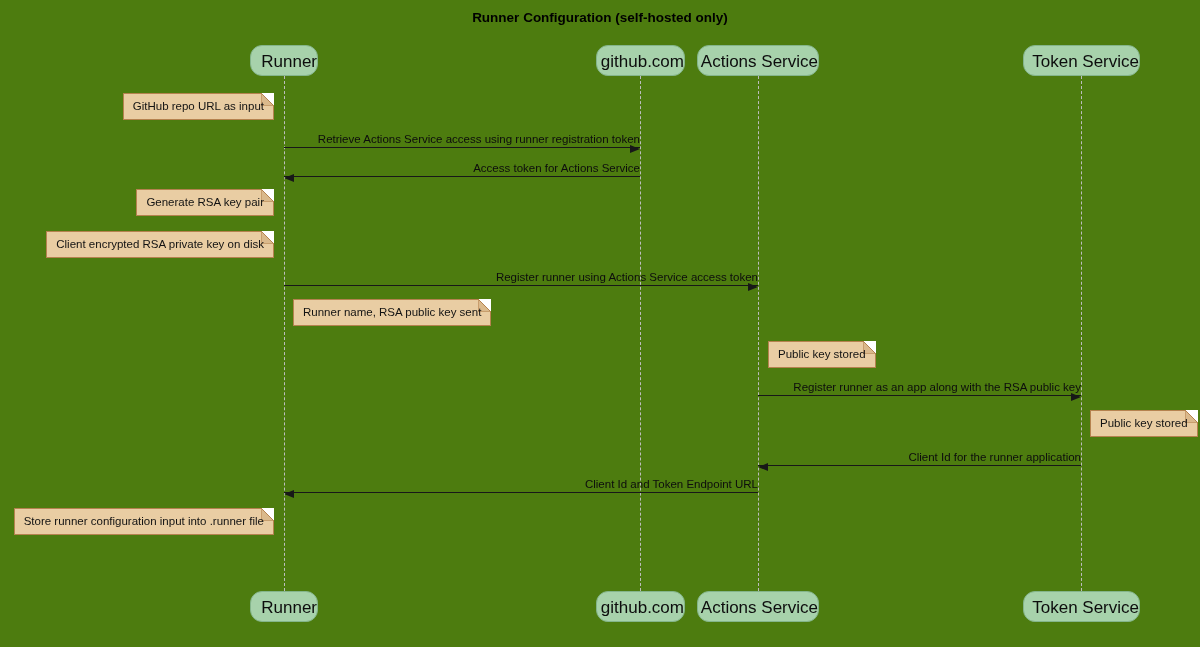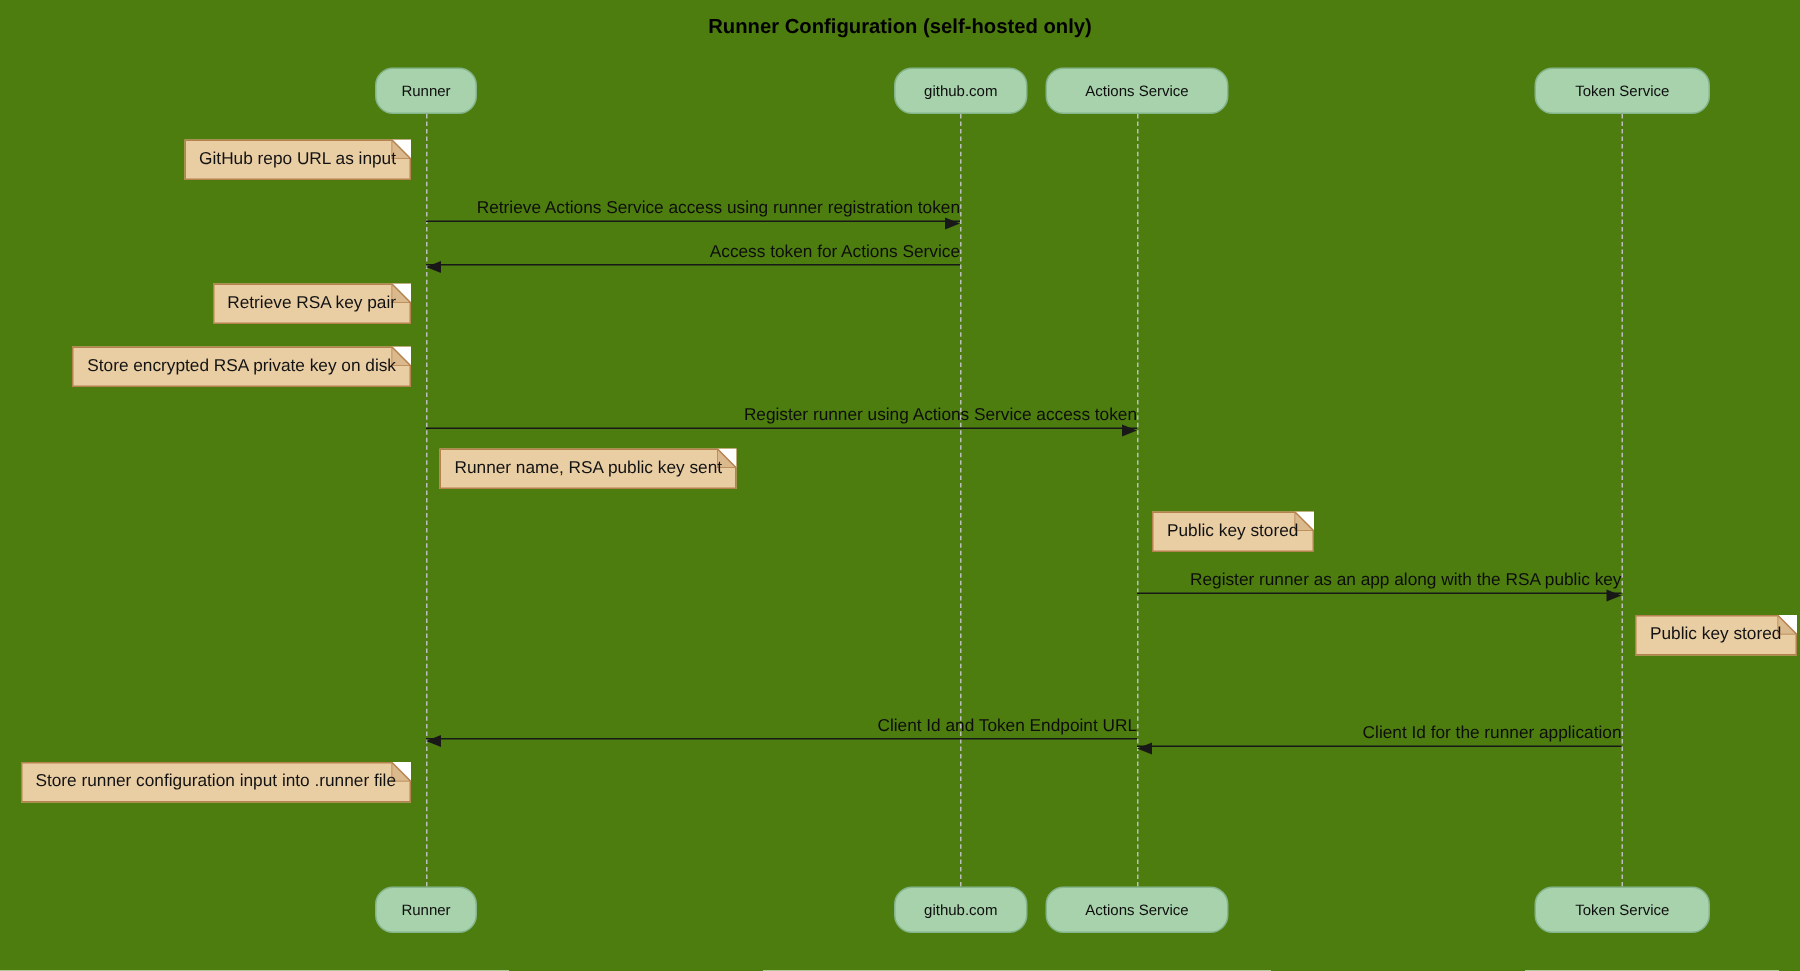--- a/index.html
+++ b/index.html
@@ -26,25 +26,25 @@
     position: absolute;
     top: 76px;
     height: 515px;
     width: 0;
     border-left: 1px dashed #bdbdbd;
   }
   .participant {
     position: absolute;
     height: 31px;
     line-height: 31px;
-    text-align: center;
+    text-align: right;
     background: #a7d2ab;
     border: 1px solid #84b58b;
     border-radius: 12px;
-    font-size: 10px;
+    font-size: 17px;
     color: #0d0d0d;
     box-sizing: border-box;
   }
   .note {
     position: absolute;
     background: #e9cda3;
     border: 1px solid #b5824f;
     padding: 5px 9px 5px 9px;
     font-size: 11.5px;
     line-height: 15px;
@@ -127,29 +127,29 @@
         <polygon points="0,0 13,13 0,13" fill="#dab98c" stroke="#b5824f" stroke-width="1"></polygon>
       </svg>
     <span class="note-text">GitHub repo URL as input</span>
   </div>
 
   <div class="note" style="right:926px; top:189px;">
     <svg class="fold" viewBox="0 0 13 13">
         <polygon points="0,0 13,0 13,13" fill="#ffffff"></polygon>
         <polygon points="0,0 13,13 0,13" fill="#dab98c" stroke="#b5824f" stroke-width="1"></polygon>
       </svg>
-    <span class="note-text">Retrieve RSA key pair</span>
+    <span class="note-text">Generate RSA key pair</span>
   </div>
 
   <div class="note" style="right:926px; top:231px;">
     <svg class="fold" viewBox="0 0 13 13">
         <polygon points="0,0 13,0 13,13" fill="#ffffff"></polygon>
         <polygon points="0,0 13,13 0,13" fill="#dab98c" stroke="#b5824f" stroke-width="1"></polygon>
       </svg>
-    <span class="note-text">Store encrypted RSA private key on disk</span>
+    <span class="note-text">Client encrypted RSA private key on disk</span>
   </div>
 
   <div class="note" style="left:293px; top:299px;">
     <svg class="fold" viewBox="0 0 13 13">
         <polygon points="0,0 13,0 13,13" fill="#ffffff"></polygon>
         <polygon points="0,0 13,13 0,13" fill="#dab98c" stroke="#b5824f" stroke-width="1"></polygon>
       </svg>
     <span class="note-text">Runner name, RSA public key sent</span>
   </div>
 
@@ -195,21 +195,21 @@
     <div class="msg-line"></div>
     <div class="arrow-head right"></div>
   </div>
 
   <div class="msg" style="left:758px; top:376px; width:323px;">
     <div class="msg-label">Register runner as an app along with the RSA public key</div>
     <div class="msg-line"></div>
     <div class="arrow-head right"></div>
   </div>
 
-  <div class="msg" style="left:758px; top:446px; width:323px;margin-top:32px;">
+  <div class="msg" style="left:758px; top:446px; width:323px;">
     <div class="msg-label">Client Id for the runner application</div>
     <div class="msg-line"></div>
     <div class="arrow-head left"></div>
   </div>
 
   <div class="msg" style="left:284px; top:473px; width:474px;">
     <div class="msg-label">Client Id and Token Endpoint URL</div>
     <div class="msg-line"></div>
     <div class="arrow-head left"></div>
   </div>

